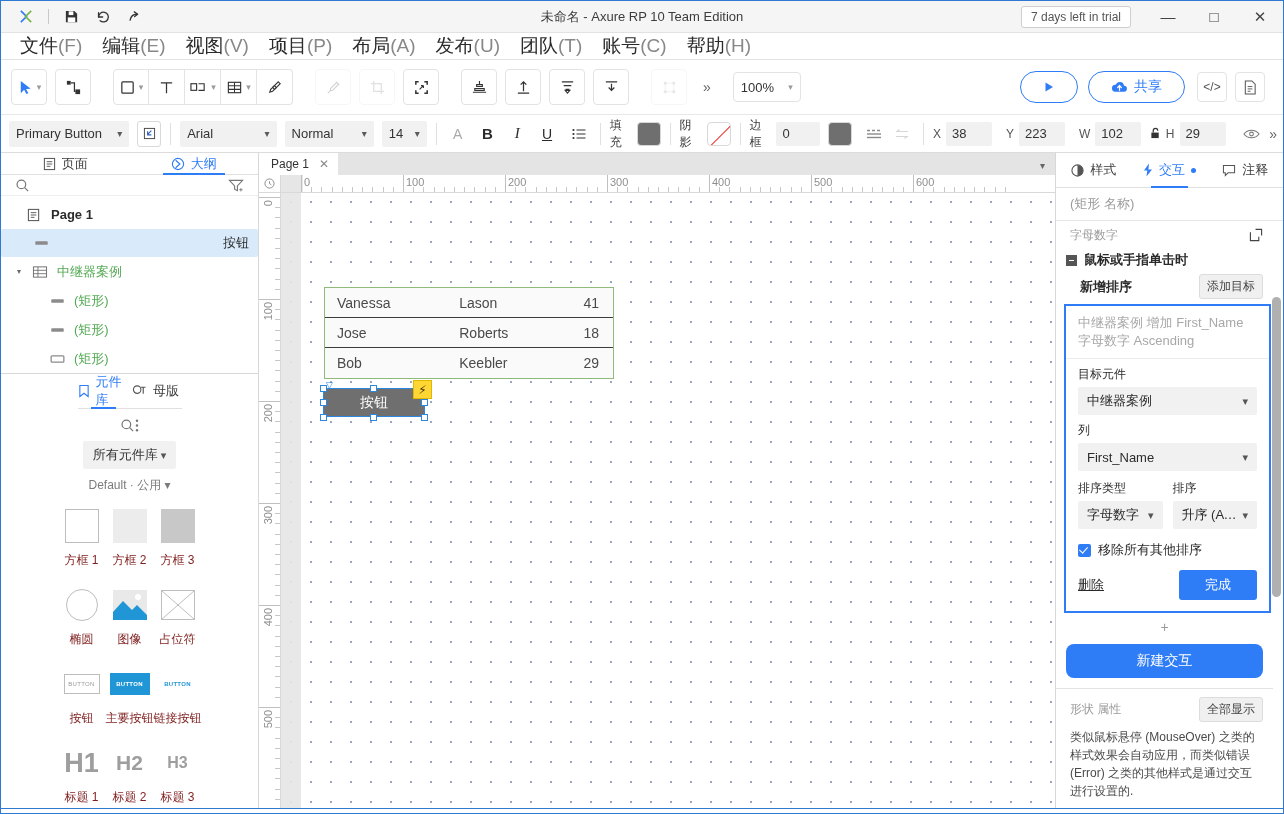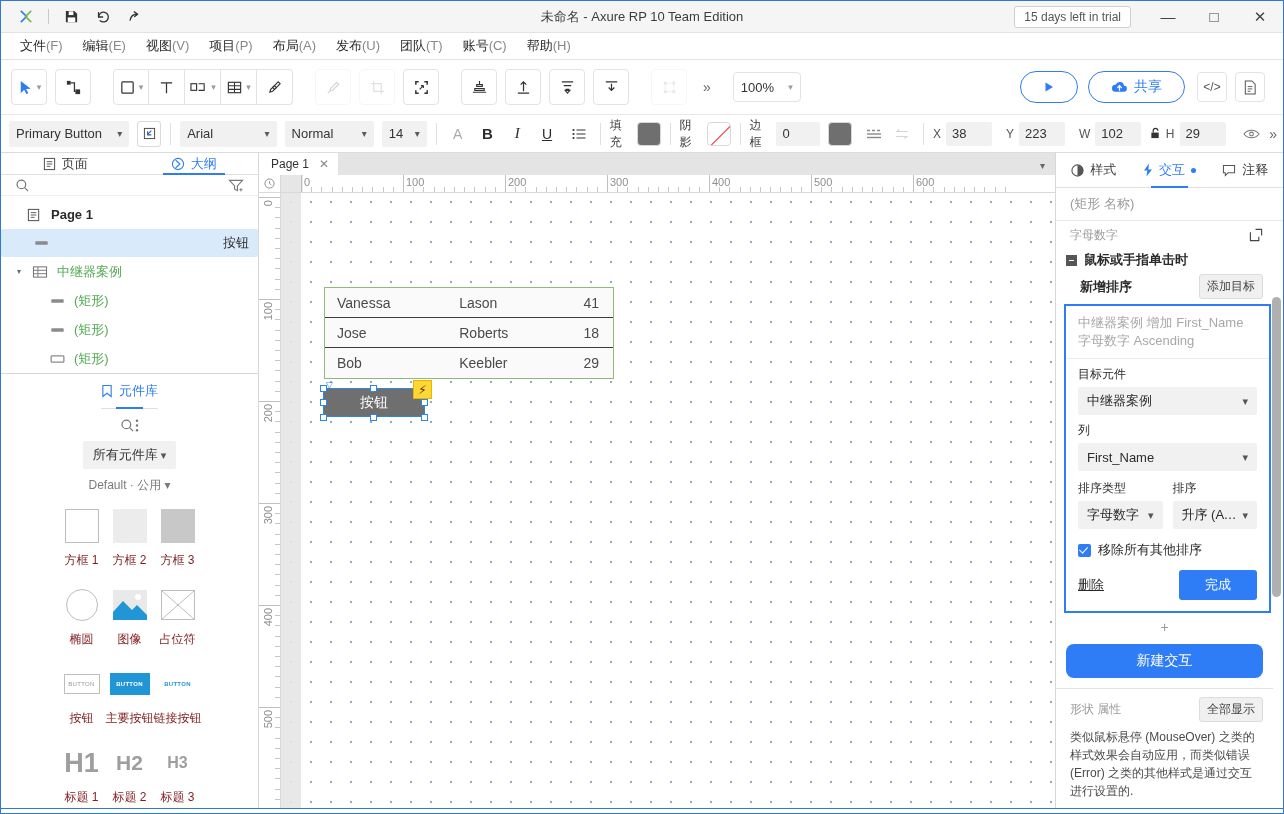--- a/index.html
+++ b/index.html
@@ -36,21 +36,21 @@
     width: 46px; height: 32px; display: flex; align-items: center; justify-content: center;
     cursor: pointer; font-size: 15px; color: #444;
   }
 
   
   .menubar {
     height: 27px; display: flex; align-items: center; padding-left: 10px;
     background: #fff; border-bottom: 1px solid #e2e2e2; gap: 2px;
   }
   .menu-item {
-    padding: 4px 9px; font-size: 13px; color: #2b2b2b; cursor: pointer; border-radius: 2px;
+    padding: 4px 9px; font-size: 19px; color: #2b2b2b; cursor: pointer; border-radius: 2px;
     white-space: nowrap;
   }
   .menu-item .mn { color: #888; }
 
   
   .toolbar {
     height: 55px; display: flex; align-items: center; padding: 0 10px;
     background: #fff; border-bottom: 1px solid #e8e8e8;
   }
   .tool {
@@ -340,21 +340,21 @@
       </div>
       <div class="tb-btn">
         <svg width="16" height="16" viewBox="0 0 18 18">
             <path d="M3.5 12.5c1-4.5 4-6.6 7.4-6.6" stroke="#333" stroke-width="1.5" fill="none" stroke-linecap="round"></path>
             <path d="M8.2 3.2l3.8 2.7-3.4 2.6" stroke="#333" stroke-width="1.5" fill="none" stroke-linecap="round" stroke-linejoin="round"></path>
           </svg>
       </div>
     </div>
     <div class="title-text">未命名 - Axure RP 10 Team Edition</div>
     <div class="tb-right">
-      <div class="trial-badge">15 days left in trial</div>
+      <div class="trial-badge">7 days left in trial</div>
       <div class="win-btn">—</div>
       <div class="win-btn">□</div>
       <div class="win-btn close">✕</div>
     </div>
   </div>
 
   <div class="menubar">
     <div class="menu-item"><span>文件</span><span class="mn">(F)</span></div>
     <div class="menu-item"><span>编辑</span><span class="mn">(E)</span></div>
     <div class="menu-item"><span>视图</span><span class="mn">(V)</span></div>
@@ -666,20 +666,29 @@
 
       <div class="lib-section">
         <div class="tabrow">
           <div class="ptab active">
             <span>
                 <svg width="12" height="14" viewBox="0 0 13 15">
                   <path d="M2 1.5h9v12l-4.5-3.5L2 13.5z" stroke="#2e7cf6" stroke-width="1.2" fill="none"></path>
                 </svg>
               </span>
             <span>元件库</span>
+          </div>
+          <div class="ptab">
+            <span>
+                <svg width="15" height="14" viewBox="0 0 16 15">
+                  <circle cx="5.5" cy="6" r="4" stroke="#555" stroke-width="1.2" fill="none"></circle>
+                  <path d="M9.5 3.5h5M12 3.5v7" stroke="#555" stroke-width="1.2"></path>
+                </svg>
+              </span>
+            <span>母版</span>
           </div>
         </div>
         <div class="libsearch">
           <span>
               <svg width="15" height="15" viewBox="0 0 16 16">
                 <circle cx="6.8" cy="6.8" r="4.6" stroke="#777" stroke-width="1.3" fill="none"></circle>
                 <path d="M10.3 10.3 L14 14" stroke="#777" stroke-width="1.3"></path>
               </svg>
             </span>
           <span>

